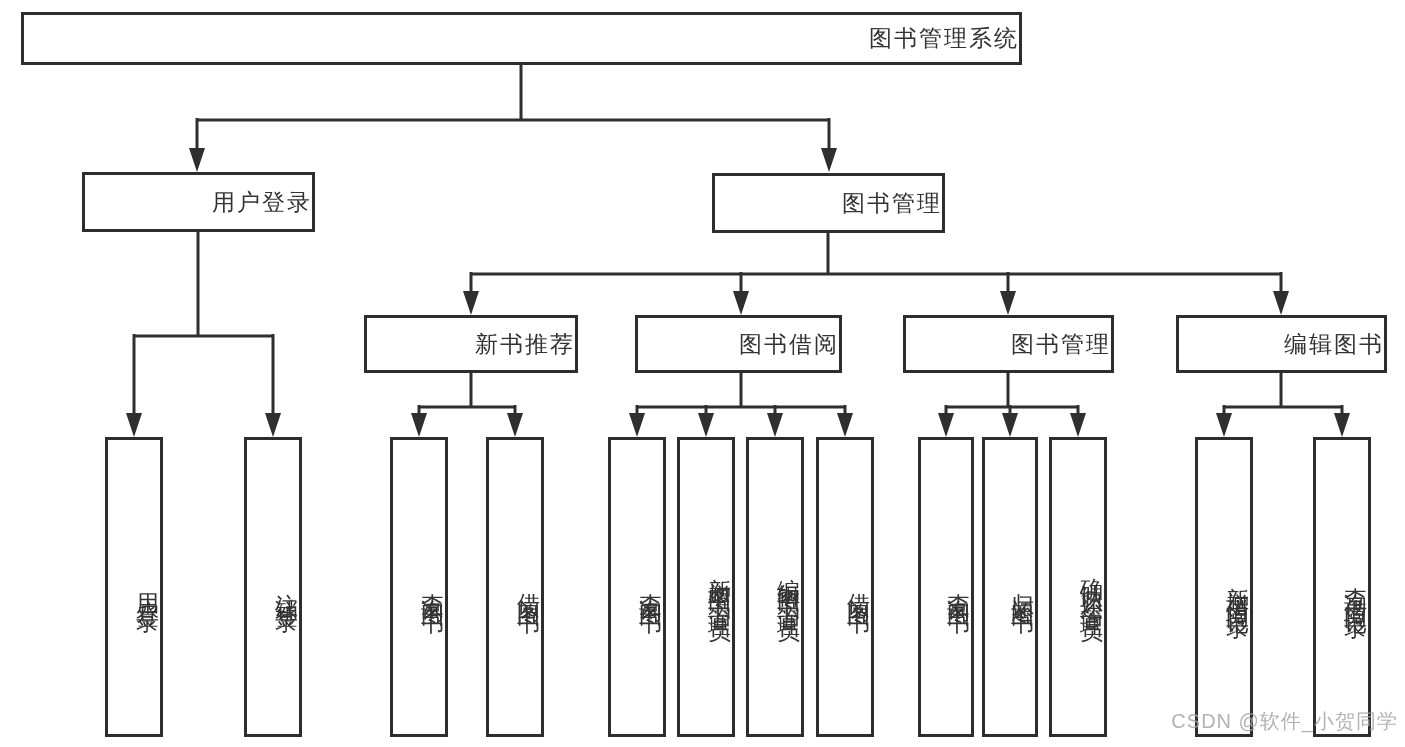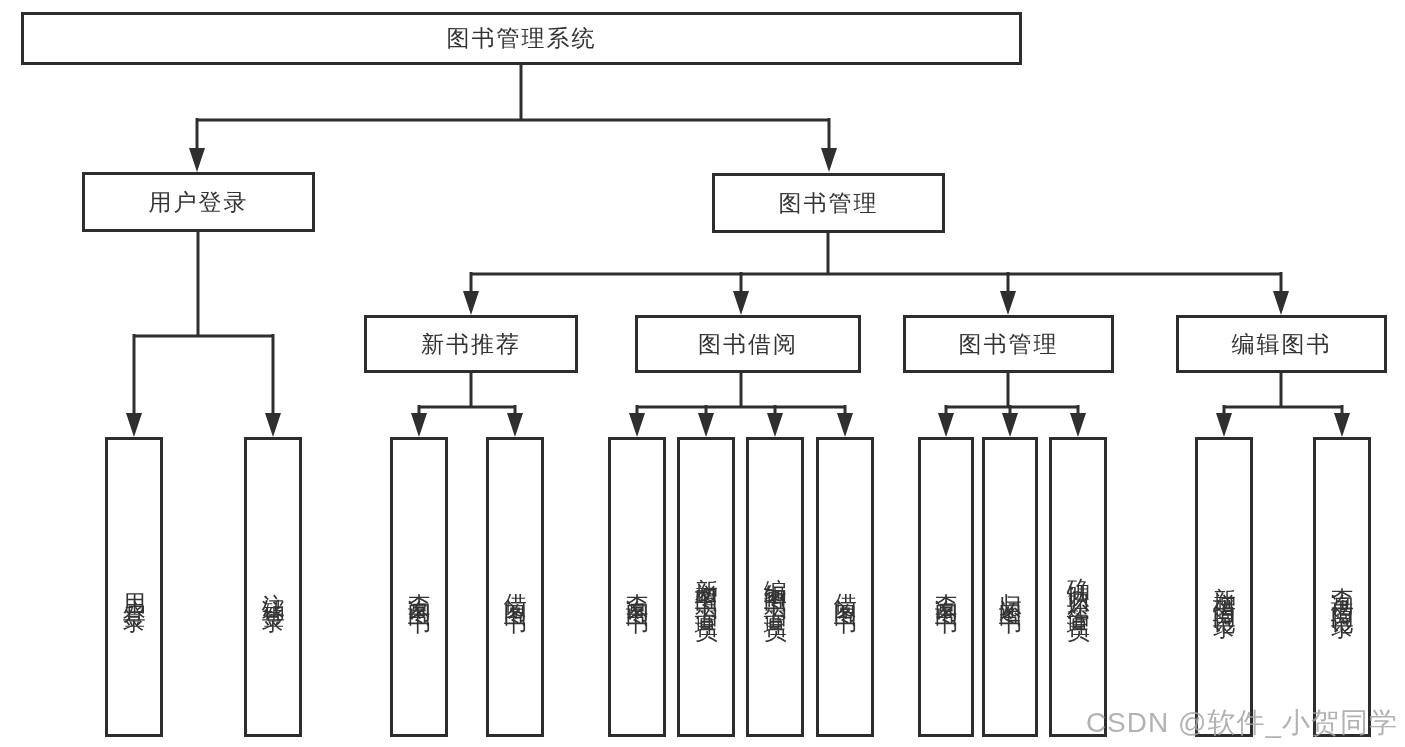--- a/index.html
+++ b/index.html
@@ -17,21 +17,21 @@
     width: 1405px; height: 747px;
     z-index: 1;
   }
   .box {
     position: absolute;
     box-sizing: border-box;
     background: #ffffff;
     border: 3px solid #2d2d2d;
     display: flex;
     align-items: center;
-    justify-content: center;
+    justify-content: flex-end;
     color: #333333;
     z-index: 2;
   }
   .h-label {
     font-size: 23px;
     letter-spacing: 2px;
     white-space: nowrap;
   }
   .v-label {
     writing-mode: vertical-rl;
@@ -39,42 +39,42 @@
     font-size: 23px;
     letter-spacing: 6px;
     line-height: 1.1;
     white-space: nowrap;
   }
   
   .b-root   { left: 21px;   top: 12px;  width: 1001px; height: 53px; }
   .b-login  { left: 82px;   top: 172px; width: 233px;  height: 60px; }
   .b-mgmt   { left: 712px;  top: 173px; width: 233px;  height: 60px; }
   .b-newrec { left: 364px;  top: 315px; width: 214px;  height: 58px; }
-  .b-borrow { left: 635px;  top: 315px; width: 226px;  height: 58px; }
+  .b-borrow { left: 635px;  top: 315px; width: 207px;  height: 58px; }
   .b-curr   { left: 903px;  top: 315px; width: 211px;  height: 58px; }
   .b-hist   { left: 1176px; top: 315px; width: 211px;  height: 58px; }
   .leaf     { top: 437px; height: 300px; }
   .l-1  { left: 105px;  width: 58px; }
   .l-2  { left: 244px;  width: 58px; }
   .l-3  { left: 390px;  width: 58px; }
   .l-4  { left: 486px;  width: 58px; }
   .l-5  { left: 608px;  width: 58px; }
   .l-6  { left: 677px;  width: 58px; }
   .l-7  { left: 746px;  width: 58px; }
   .l-8  { left: 816px;  width: 58px; }
   .l-9  { left: 918px;  width: 56px; }
   .l-10 { left: 982px;  width: 56px; }
   .l-11 { left: 1049px; width: 58px; }
   .l-12 { left: 1195px; width: 58px; }
   .l-13 { left: 1313px; width: 58px; }
   .watermark {
     position: absolute;
     right: 7px;
-    bottom: 5px;
-    font-size: 28px;
+    bottom: 12px;
+    font-size: 20px;
     color: rgba(164,164,164,0.85);
     letter-spacing: 1px;
     z-index: 3;
     white-space: nowrap;
   }
   line { stroke: #2f2f2f; stroke-width: 3; }
   polygon { fill: #2f2f2f; }
 </style>
 </head>
 <body>

